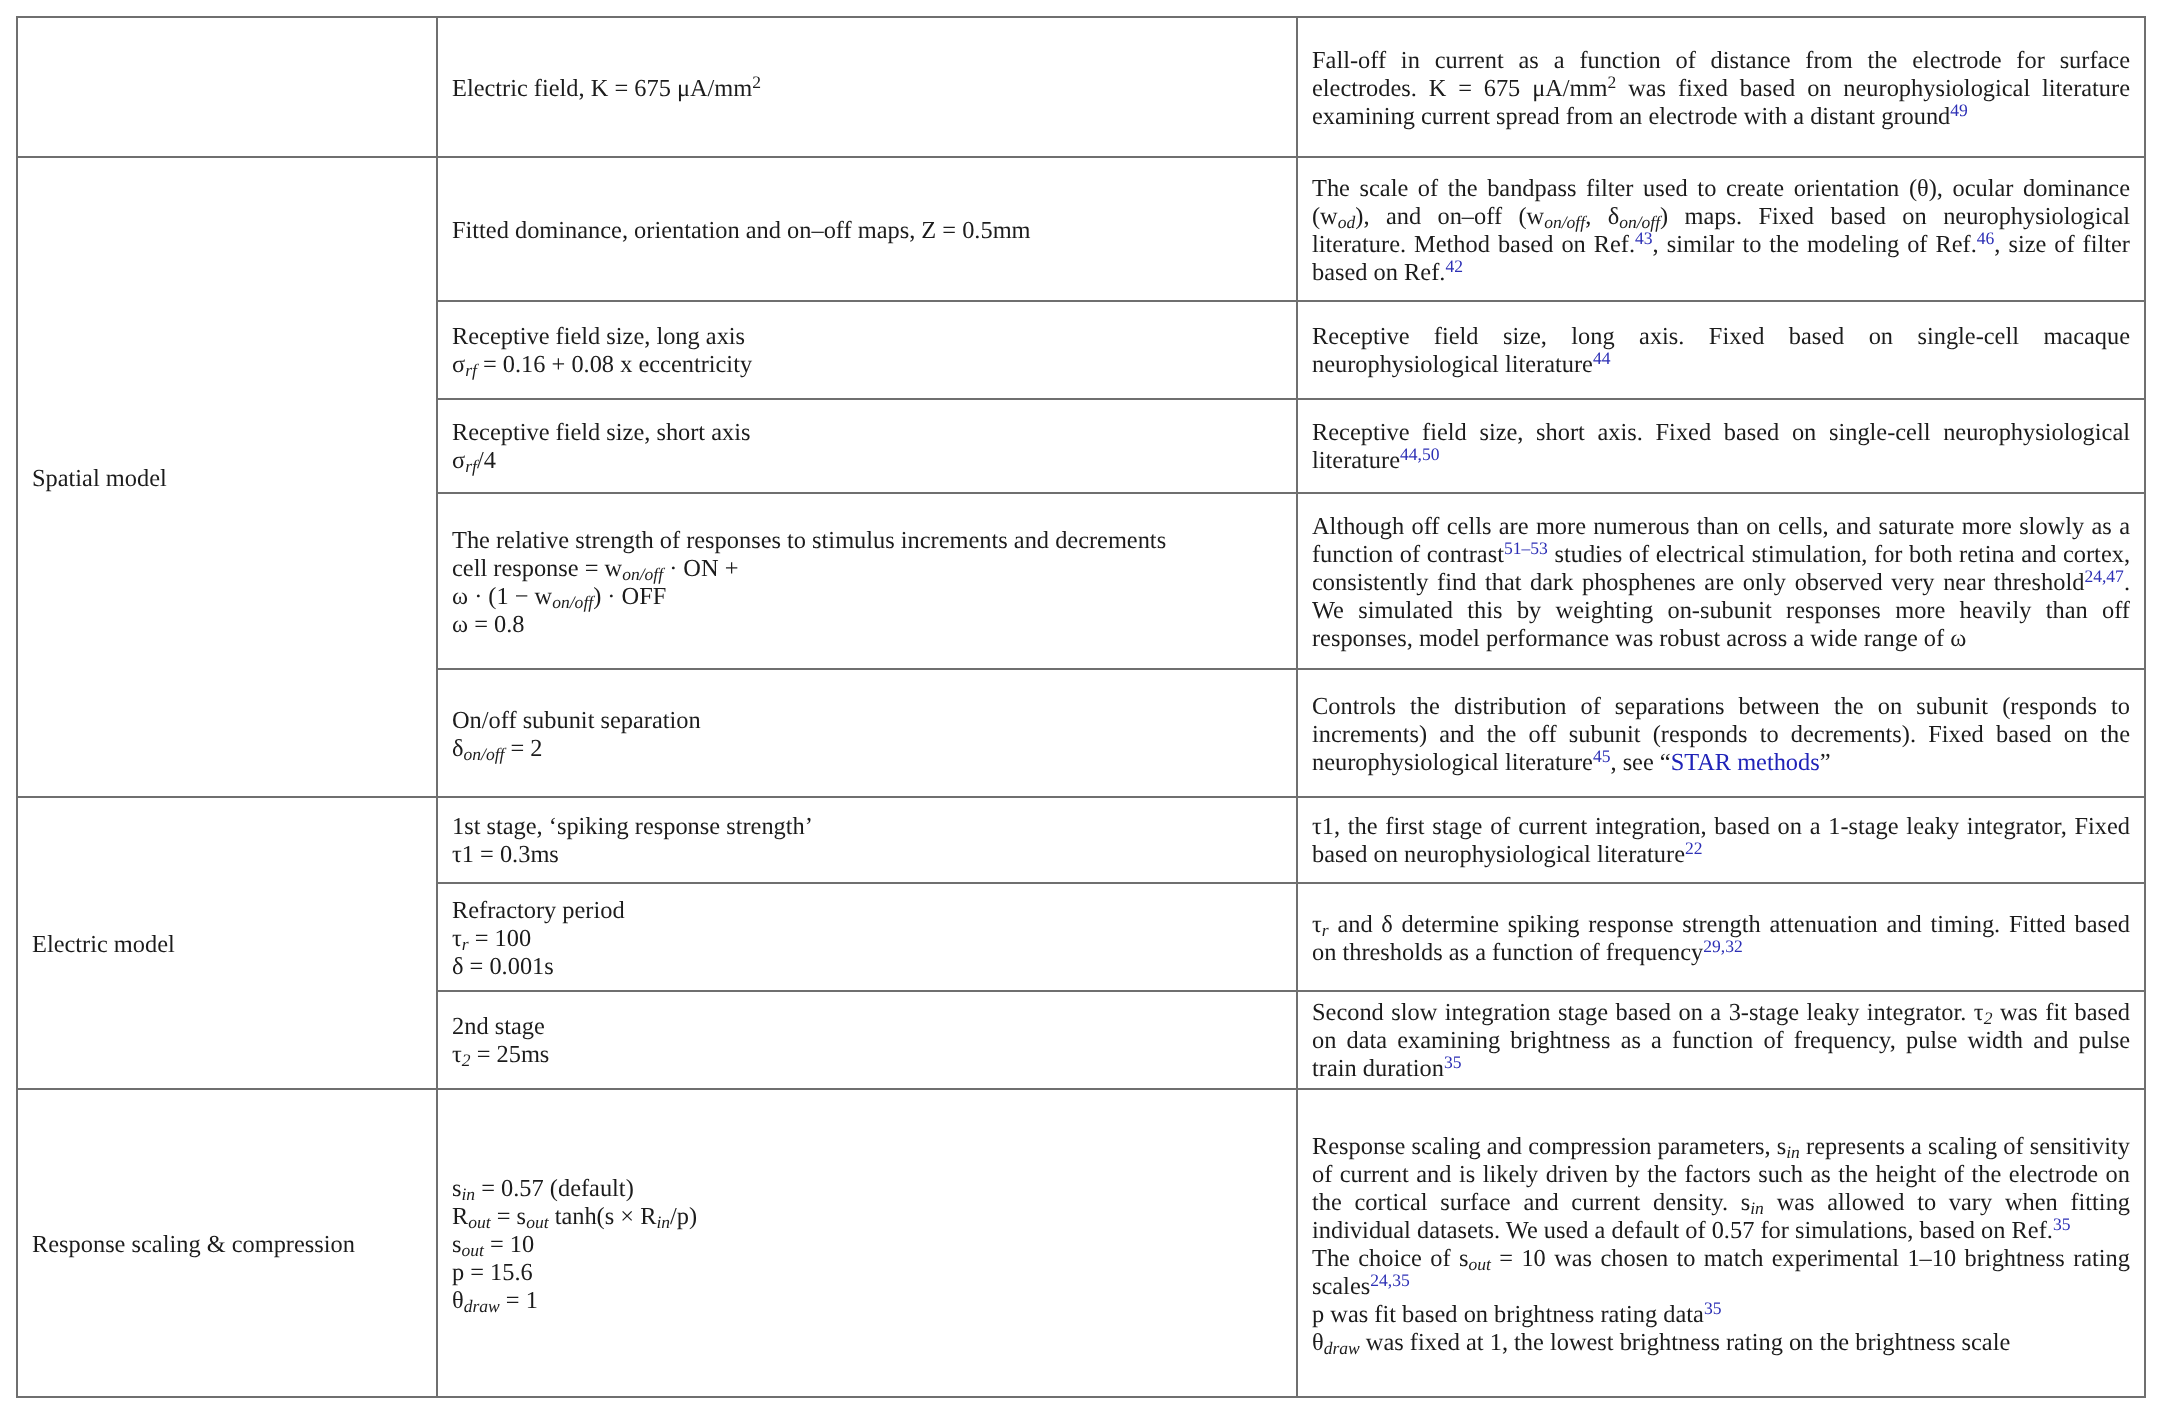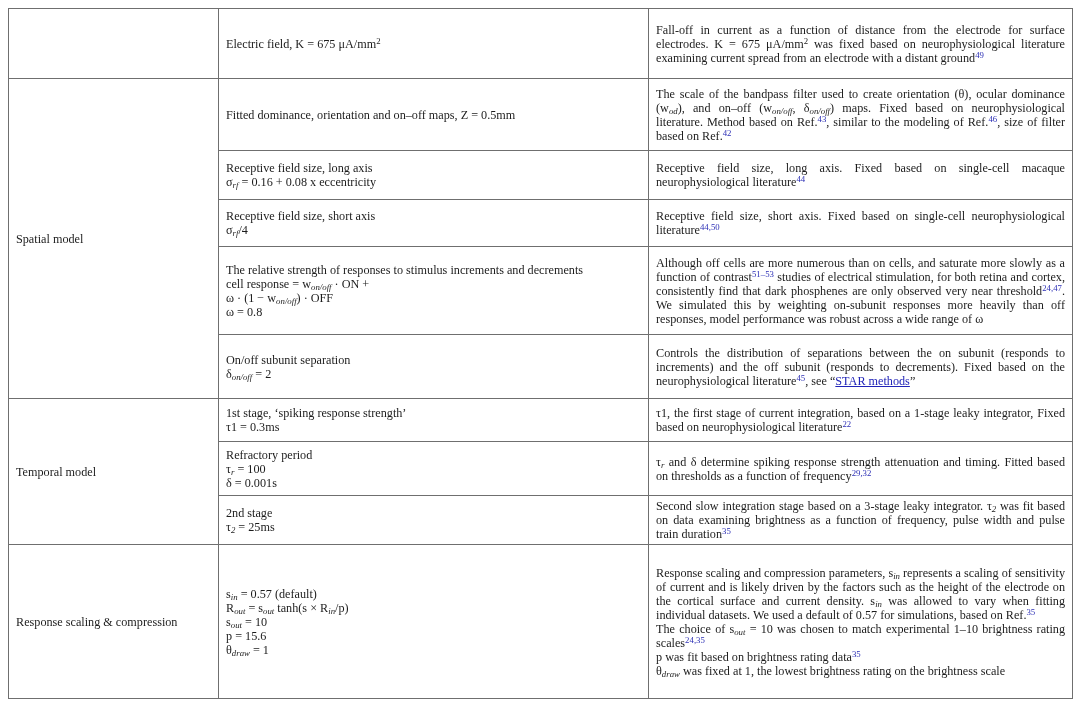--- a/index.html
+++ b/index.html
@@ -10,21 +10,21 @@
                font-size:12.2px;line-height:14px;}
   td{border:1px solid #6f6f6f;vertical-align:middle;padding:3px 7px;
      overflow:hidden;}
   td.group{width:210px;}
   td.param{width:430px;}
   td.desc{width:424px;text-align:justify;}
   sup,sub{font-size:0.72em;line-height:0;vertical-align:baseline;position:relative;}
   sup{top:-0.45em;}
   sub{top:0.28em;font-style:italic;}
   sup.ref{color:#2c2fb5;}
-  .link{color:#2023b8;text-decoration:underline;}
+  .link{color:#2023b8;}
 </style>
 </head>
 <body>
 
 <div class="page">
   <table class="params">
     <colgroup>
       <col style="width:210px">
         <col style="width:430px">
         <col style="width:424px">
@@ -50,21 +50,21 @@
       </tr>
       <tr style="height:88px">
         <td class="param">The relative strength of responses to stimulus increments and decrements<br>cell response = w<sub>on/off</sub> · ON +<br>ω · (1 − w<sub>on/off</sub>) · OFF<br>ω = 0.8</td>
         <td class="desc">Although off cells are more numerous than on cells, and saturate more slowly as a function of contrast<sup class="ref">51–53</sup> studies of electrical stimulation, for both retina and cortex, consistently find that dark phosphenes are only observed very near threshold<sup class="ref">24,47</sup>. We simulated this by weighting on-subunit responses more heavily than off responses, model performance was robust across a wide range of ω</td>
       </tr>
       <tr style="height:64px">
         <td class="param">On/off subunit separation<br>δ<sub>on/off</sub> = 2</td>
         <td class="desc">Controls the distribution of separations between the on subunit (responds to increments) and the off subunit (responds to decrements). Fixed based on the neurophysiological literature<sup class="ref">45</sup>, see “<span class="link">STAR methods</span>”</td>
       </tr>
       <tr style="height:43px">
-        <td class="group" rowspan="3">Temporal model</td>
+        <td class="group" rowspan="3">Electric model</td>
         <td class="param">1st stage, ‘spiking response strength’<br>τ1 = 0.3ms</td>
         <td class="desc">τ1, the first stage of current integration, based on a 1-stage leaky integrator, Fixed based on neurophysiological literature<sup class="ref">22</sup></td>
       </tr>
       <tr style="height:54px">
         <td class="param">Refractory period<br>τ<sub>r</sub> = 100<br>δ = 0.001s</td>
         <td class="desc">τ<sub>r</sub> and δ determine spiking response strength attenuation and timing. Fitted based on thresholds as a function of frequency<sup class="ref">29,32</sup></td>
       </tr>
       <tr style="height:49px">
         <td class="param">2nd stage<br>τ<sub>2</sub> = 25ms</td>
         <td class="desc">Second slow integration stage based on a 3-stage leaky integrator. τ<sub>2</sub> was fit based on data examining brightness as a function of frequency, pulse width and pulse train duration<sup class="ref">35</sup></td>

